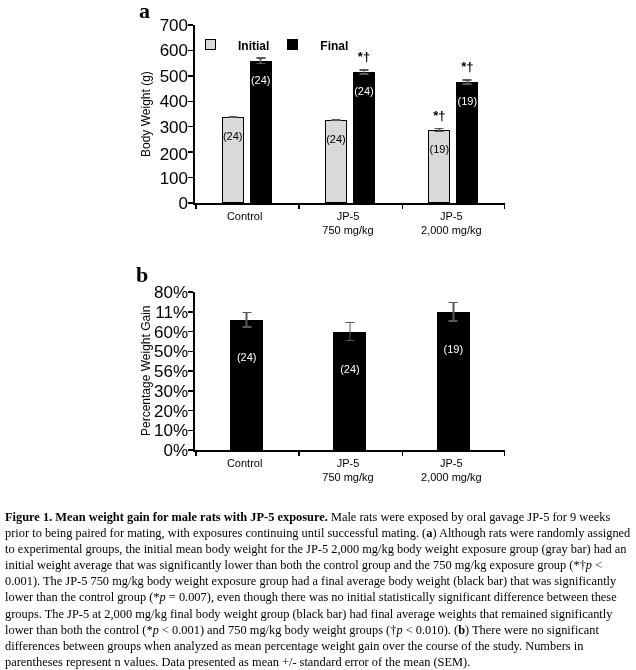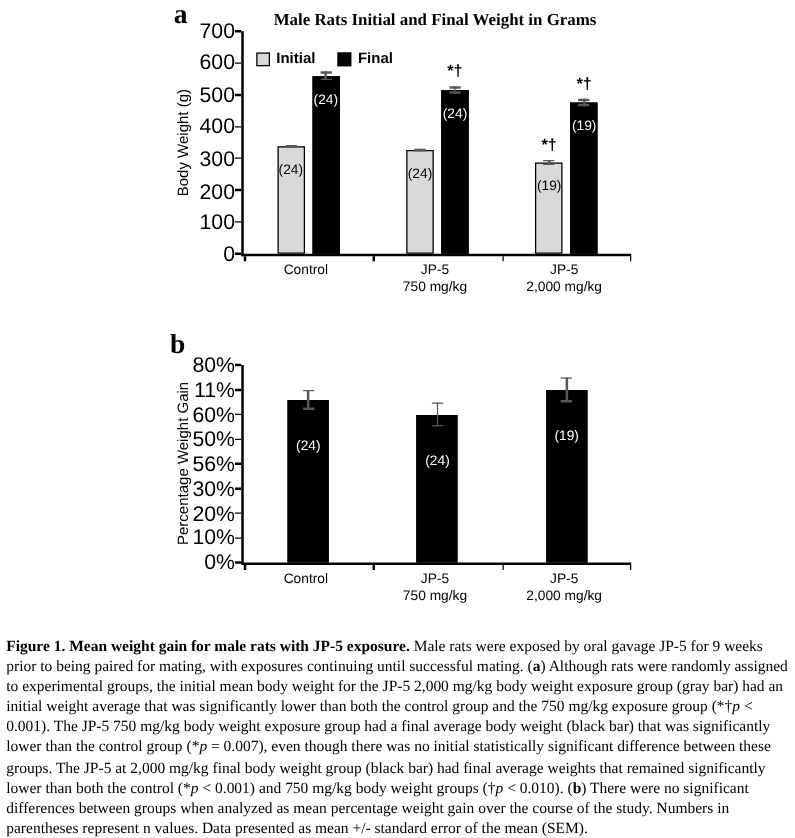--- a/index.html
+++ b/index.html
@@ -46,37 +46,36 @@
   .n-label{position:absolute;left:50%;transform:translateX(-50%);font-size:11px;line-height:13px;white-space:nowrap;}
   .sig{position:absolute;left:50%;transform:translateX(-50%);font-size:13px;font-weight:bold;line-height:14px;white-space:nowrap;}
 
   .xlabels{position:absolute;left:53px;width:310px;display:flex;justify-content:space-around;}
   #chart-a .xlabels{top:201px;}
   #chart-b .xlabels{top:181px;}
   .xlabel{display:flex;flex-direction:column;align-items:center;font-size:11px;line-height:14px;}
   .xlabel span{white-space:nowrap;}
 
   .legend{position:absolute;top:14px;left:10px;display:flex;gap:18px;align-items:center;}
-  .legend-item{display:flex;align-items:flex-end;gap:5px;font-size:12px;font-weight:bold;}
+  .legend-item{display:flex;align-items:flex-start;gap:22px;font-size:12px;font-weight:bold;}
   .legend-swatch{width:11px;height:11px;border:1.5px solid #000;box-sizing:border-box;}
 
   .caption{position:absolute;left:5px;top:509px;width:628px;font-family:"Liberation Serif",serif;
     font-size:12.4px;line-height:16.1px;}
   .caption .b{font-weight:bold;}
   .caption .i{font-style:italic;}
 </style>
 </head>
 <body>
 
 <div class="figure">
 
   <div class="panel-letter" id="letter-a">a</div>
 
   <div class="chart" id="chart-a">
-    <div class="chart-title">Male Rats Initial and Final Weight in Grams</div>
     <div class="ylabel">Body Weight (g)</div>
     <div class="yticks" id="yticks-a">
         <div class="ytick" style="top: 0px;">700</div>
         <div class="ytick" style="top: 25.4286px;">600</div>
         <div class="ytick" style="top: 50.8571px;">500</div>
         <div class="ytick" style="top: 76.2857px;">400</div>
         <div class="ytick" style="top: 101.714px;">300</div>
         <div class="ytick" style="top: 129px;">200</div>
         <div class="ytick" style="top: 152.571px;">100</div>
         <div class="ytick" style="top: 178px;">0</div>

